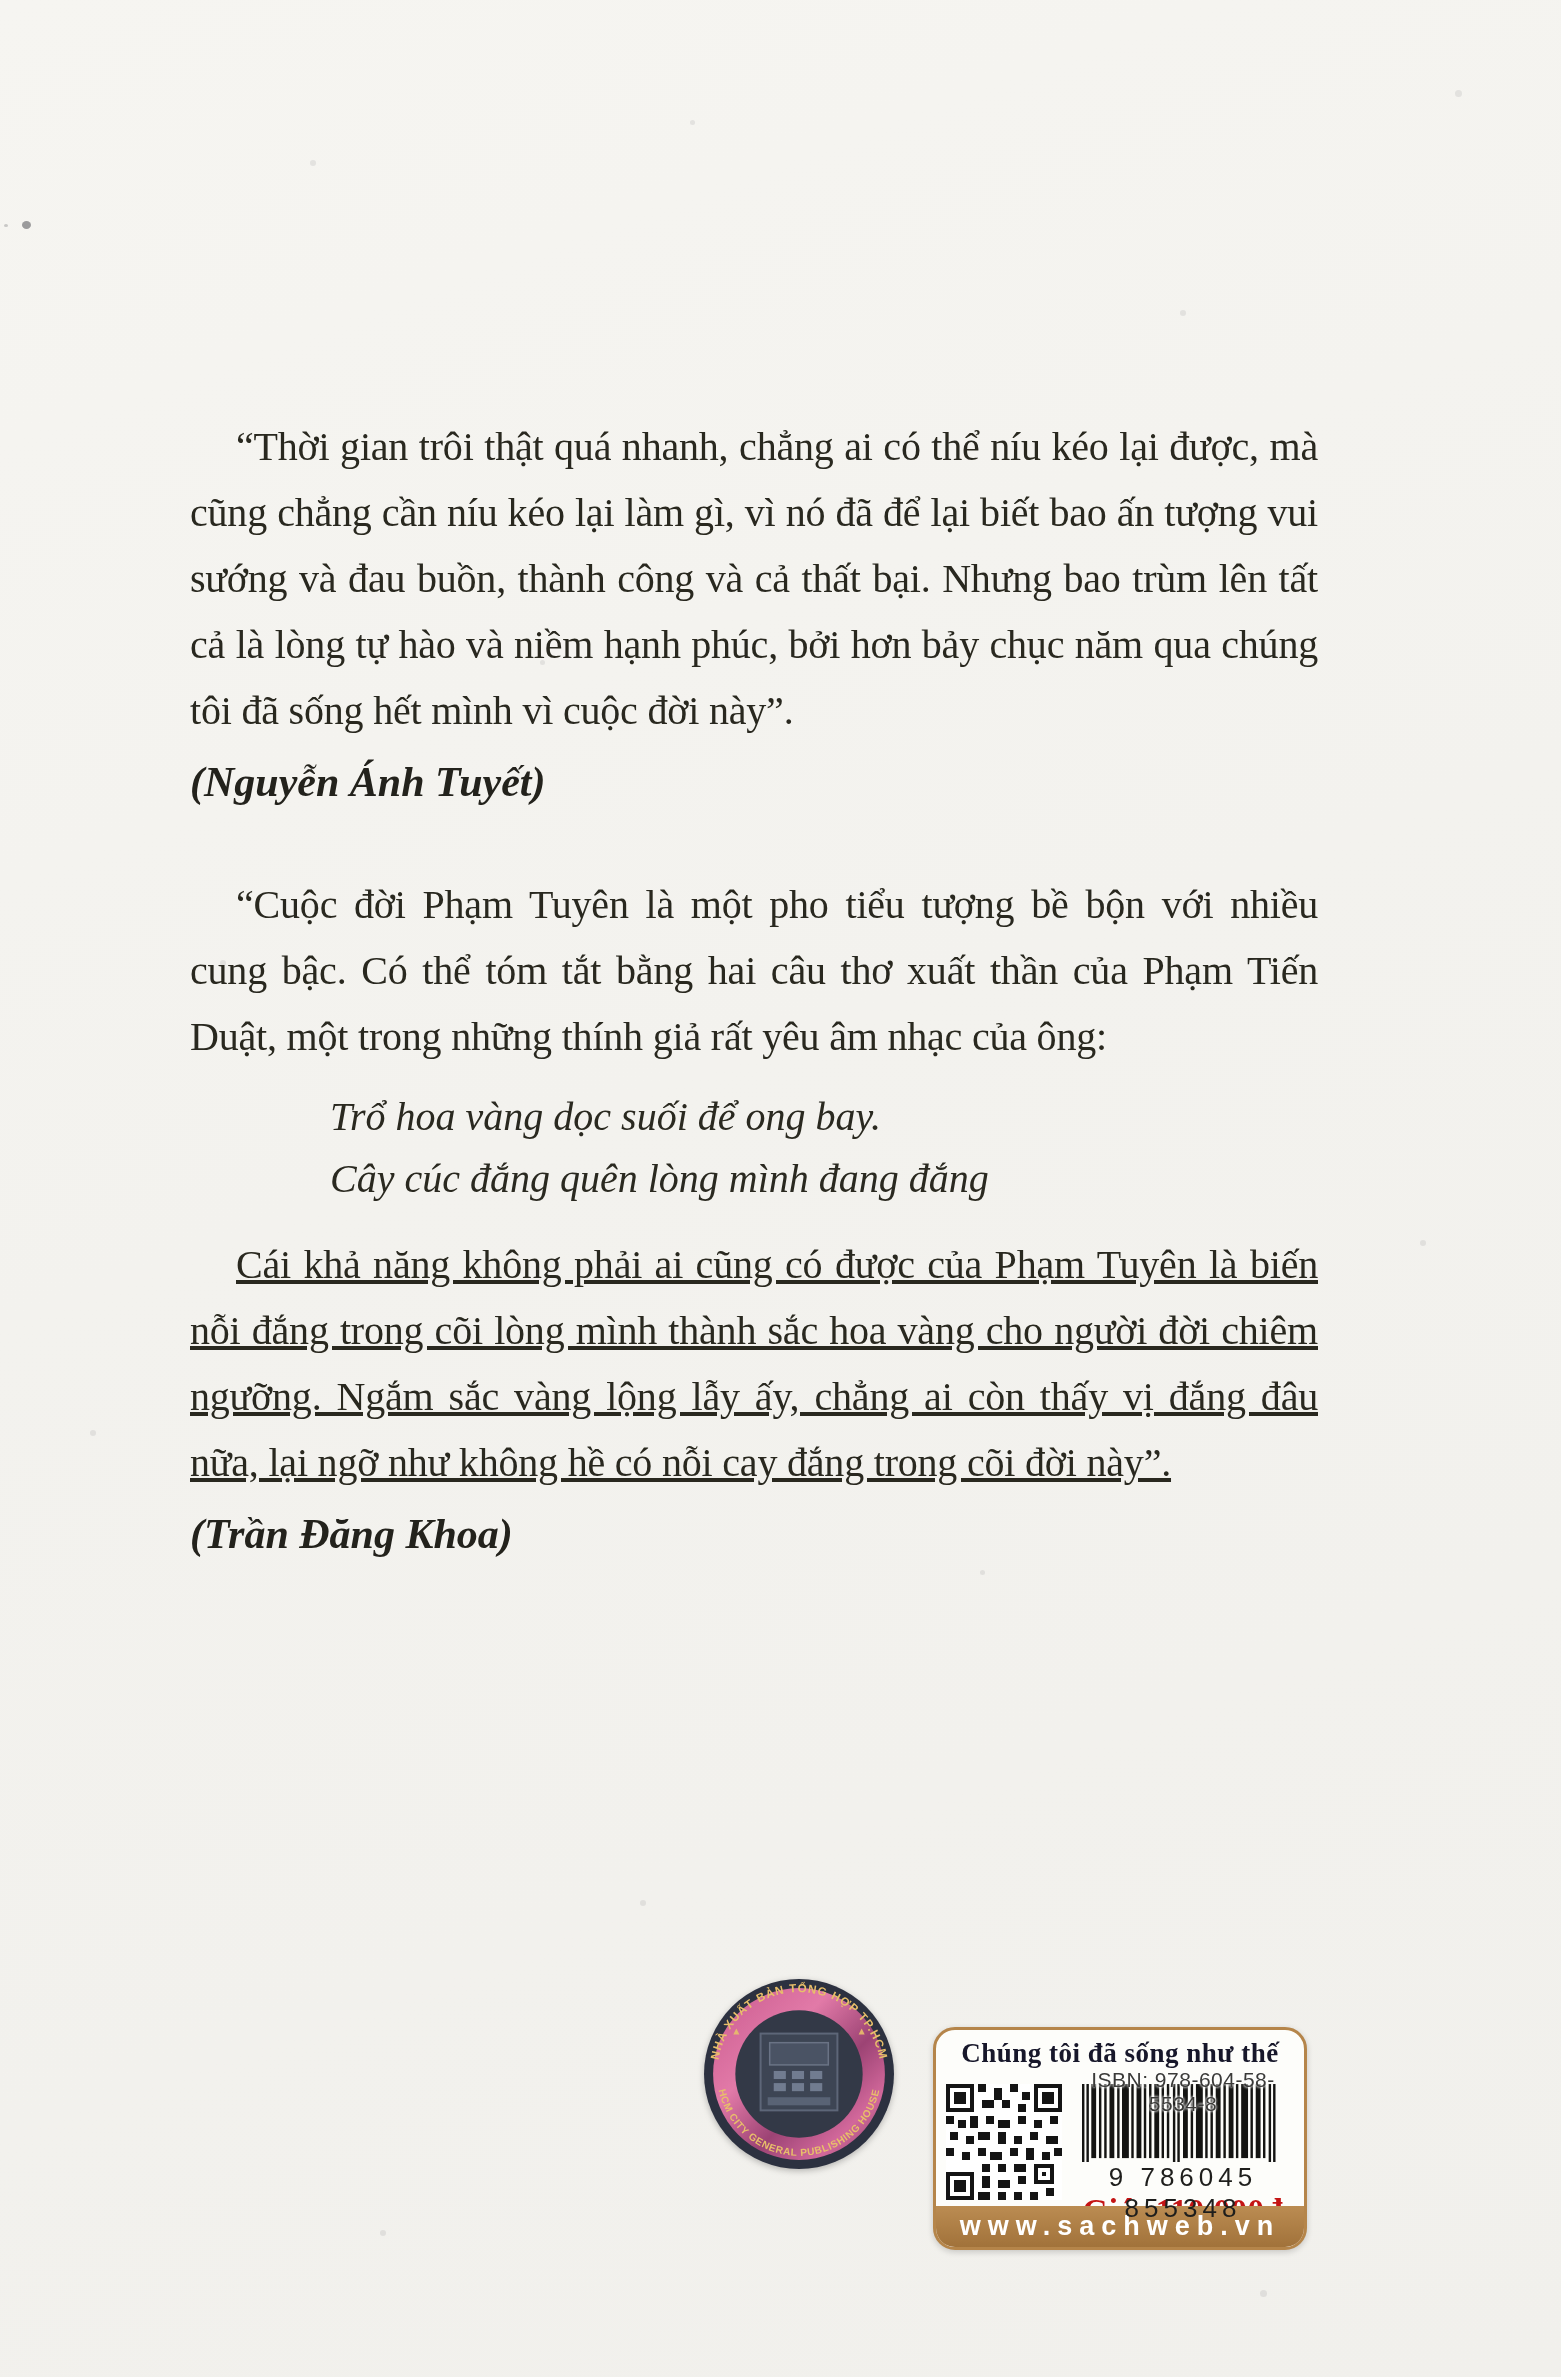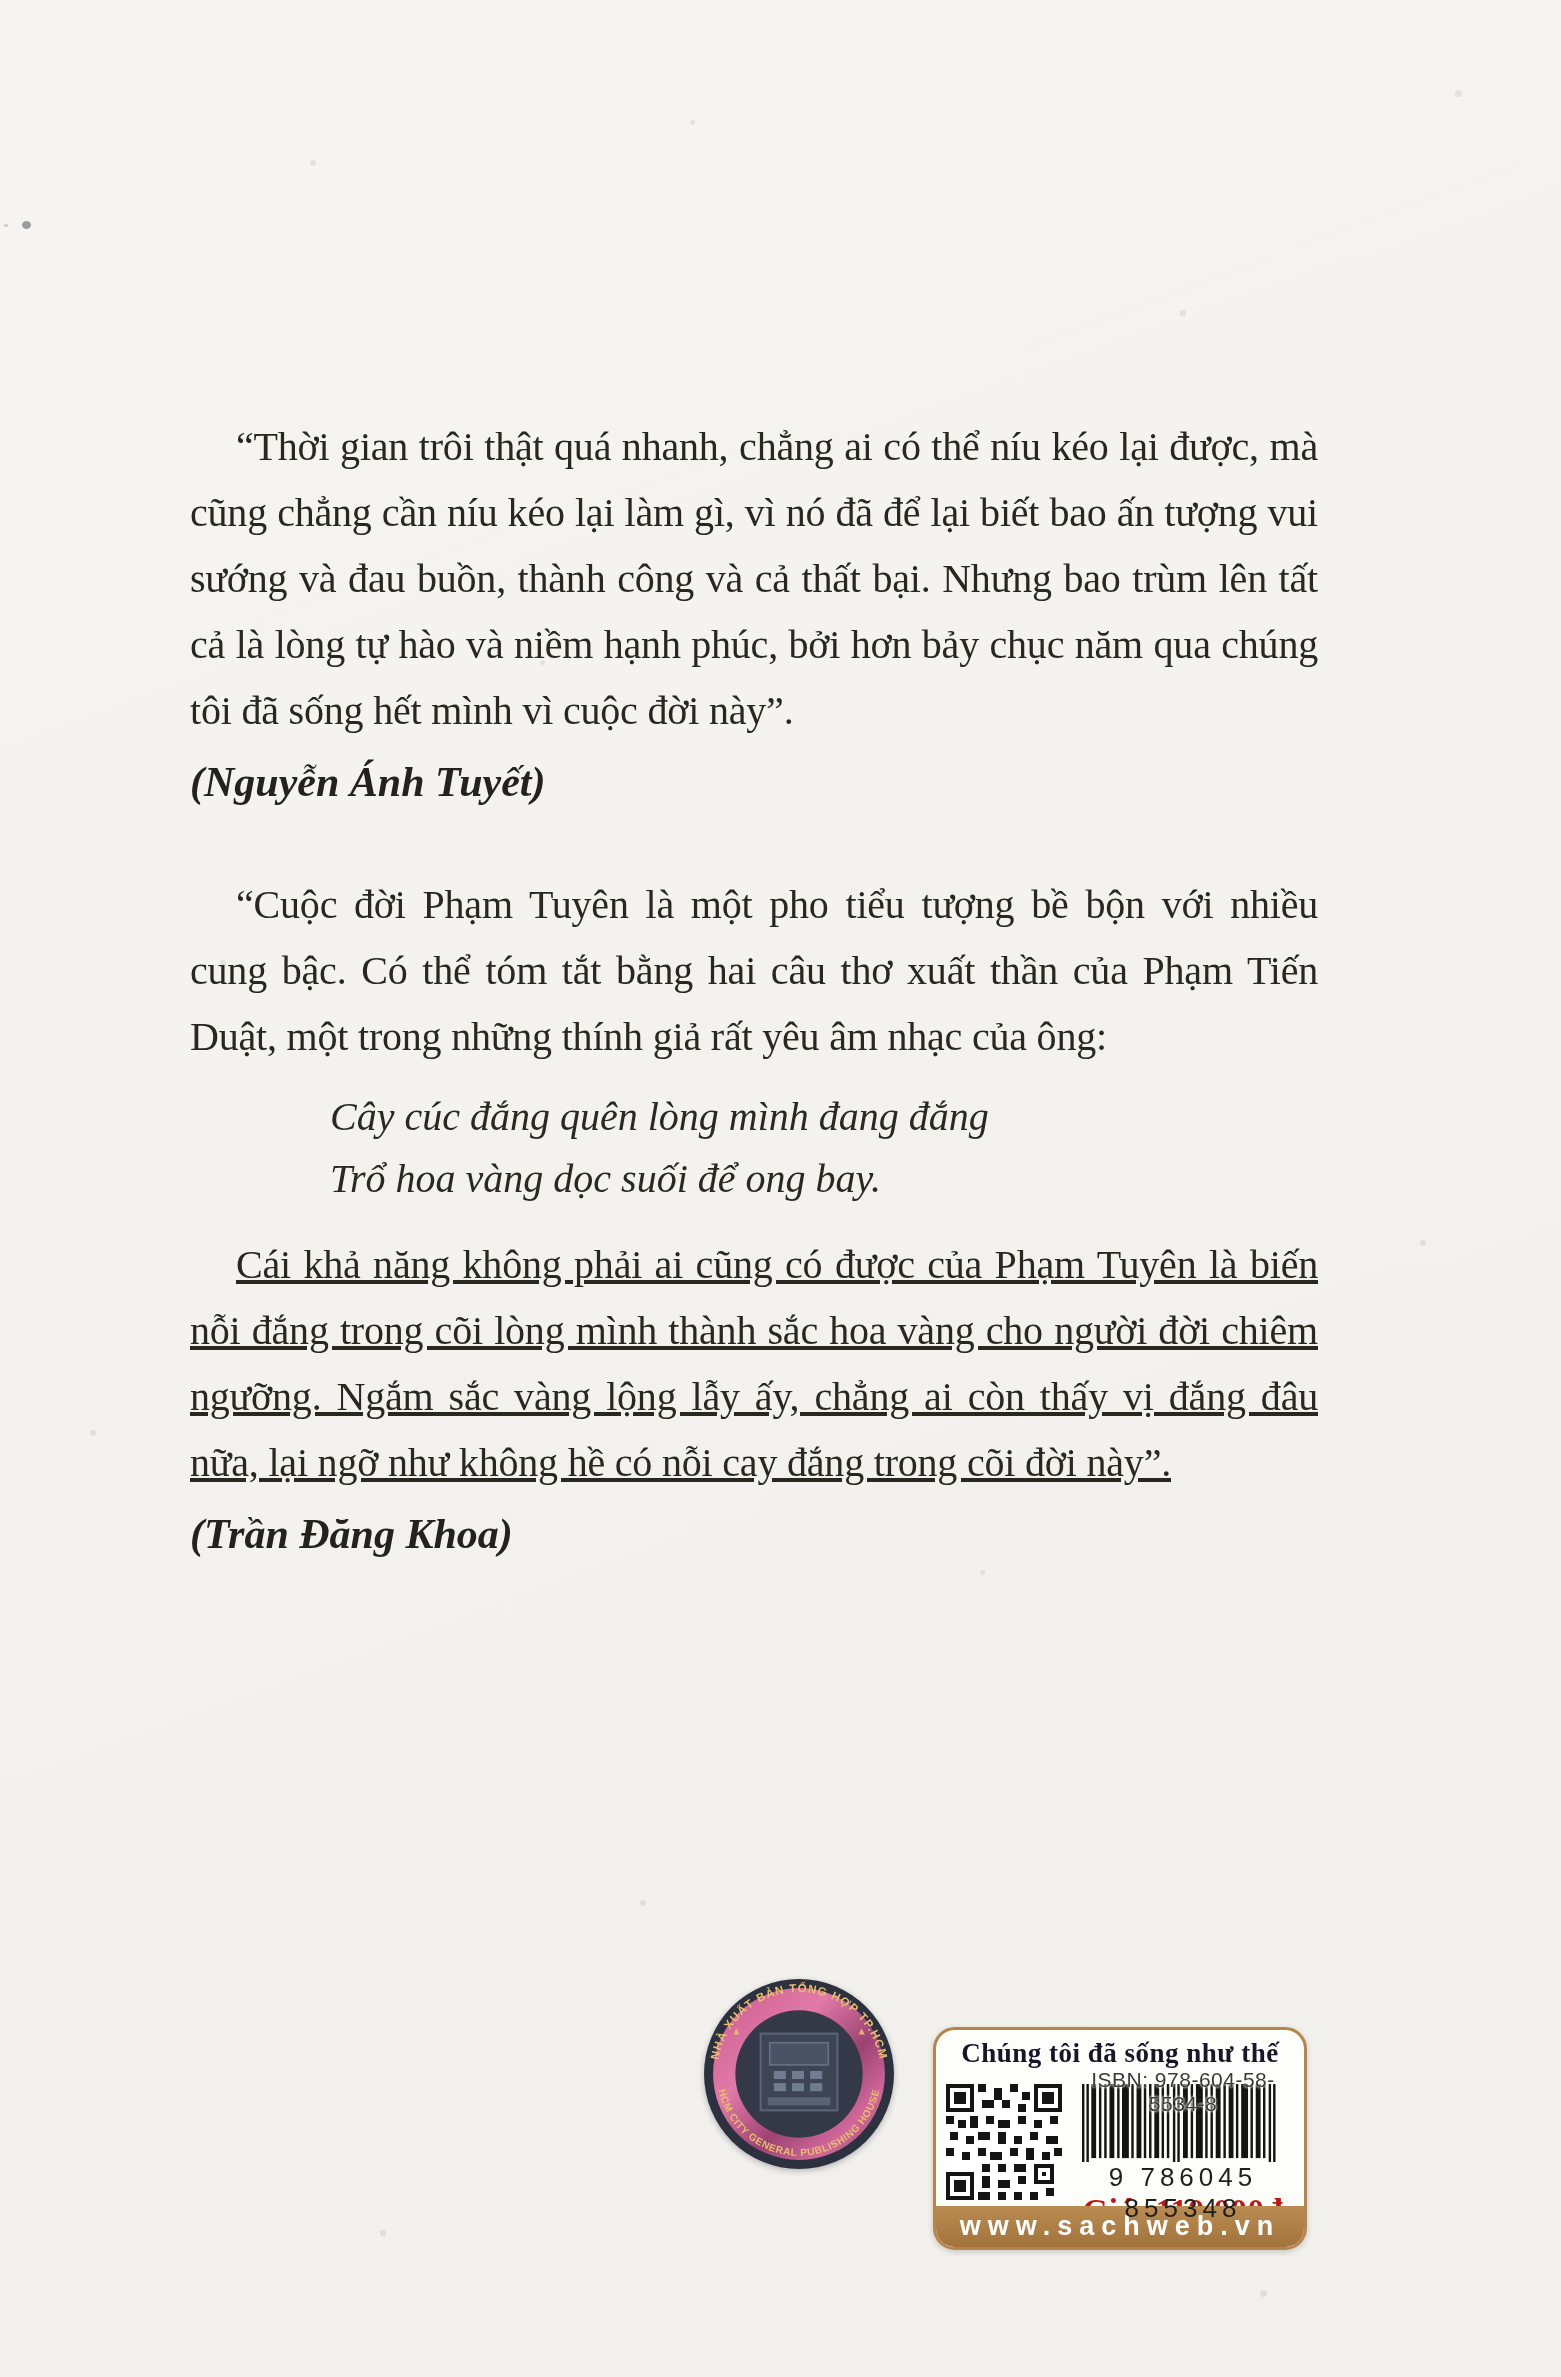--- a/index.html
+++ b/index.html
@@ -101,22 +101,22 @@
   <div class="text-column">
 
     <p class="quote-paragraph">“Thời gian trôi thật quá nhanh, chẳng ai có thể níu kéo lại được, mà cũng chẳng cần níu kéo lại làm gì, vì nó đã để lại biết bao ấn tượng vui sướng và đau buồn, thành công và cả thất bại. Nhưng bao trùm lên tất cả là lòng tự hào và niềm hạnh phúc, bởi hơn bảy chục năm qua chúng tôi đã sống hết mình vì cuộc đời này”.</p>
 
     <div class="attribution">(Nguyễn Ánh Tuyết)</div>
 
     <div class="quote-block-2">
       <p class="quote-paragraph">“Cuộc đời Phạm Tuyên là một pho tiểu tượng bề bộn với nhiều cung bậc. Có thể tóm tắt bằng hai câu thơ xuất thần của Phạm Tiến Duật, một trong những thính giả rất yêu âm nhạc của ông:</p>
 
       <div class="verse">
+        <div>Trổ hoa vàng dọc suối để ong bay.</div>
         <div>Cây cúc đắng quên lòng mình đang đắng</div>
-        <div>Trổ hoa vàng dọc suối để ong bay.</div>
       </div>
 
       <p class="quote-paragraph outro-paragraph">Cái khả năng không phải ai cũng có được của Phạm Tuyên là biến nỗi đắng trong cõi lòng mình thành sắc hoa vàng cho người đời chiêm ngưỡng. Ngắm sắc vàng lộng lẫy ấy, chẳng ai còn thấy vị đắng đâu nữa, lại ngỡ như không hề có nỗi cay đắng trong cõi đời này”.</p>
 
       <div class="attribution">(Trần Đăng Khoa)</div>
     </div>
   </div>
 
   <div class="stamp">
     <svg viewBox="0 0 190 190" width="192" height="192">

